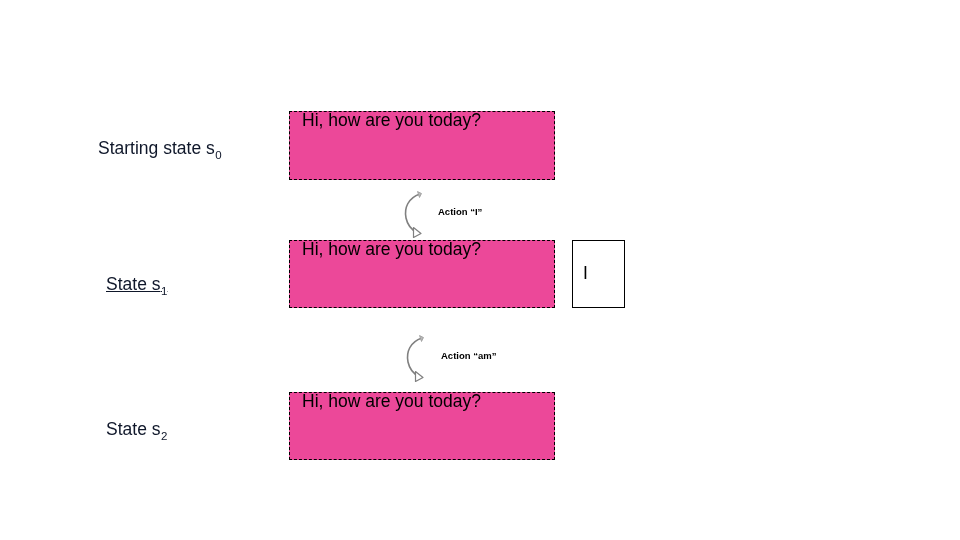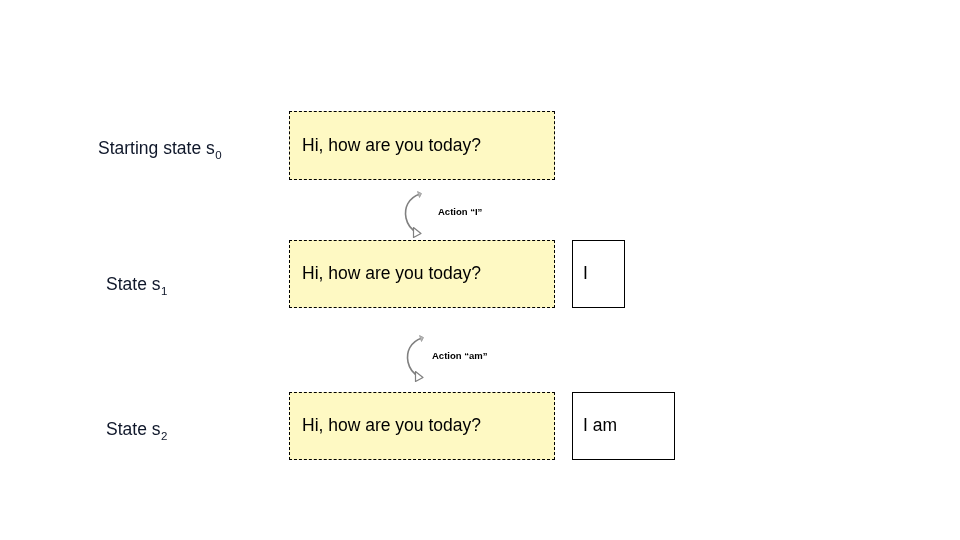--- a/index.html
+++ b/index.html
@@ -26,24 +26,23 @@
   .state-label .sub {
     font-size: 11.5px;
     vertical-align: baseline;
     position: relative;
     top: 5px;
     left: 0.5px;
   }
   .ctx-box {
     position: absolute;
     border: 1px dashed #000000;
-    background: #fef9c3;
+    background: #ec4899;
     box-sizing: border-box;
     display: flex;
-    align-items: center;
   }
   .ctx-box .ctx-text {
     font-size: 17.5px;
     line-height: 1;
     color: #000000;
     padding-left: 12px;
     white-space: nowrap;
   }
   .gen-box {
     position: absolute;
@@ -92,46 +91,43 @@
 
   <div class="action-group" style="left:398px; top:188px; width:130px; height:50px;">
     <svg class="action-arc" width="36" height="50" viewBox="0 0 36 50">
       <path d="M 22 6 C 10 10, 6 20, 8 30 C 9.5 37, 14 42, 19 44.5" fill="none" stroke="#808080" stroke-width="1.6" stroke-linecap="round"></path>
       <path d="M 15.5 39.5 L 23 45.5 L 15.5 49.5 Z" fill="#ffffff" stroke="#808080" stroke-width="1.2" stroke-linejoin="round"></path>
       <path d="M 19.5 3.5 L 23.5 5.5 L 21.5 9.5 Z" fill="#b8b8b8" stroke="#9a9a9a" stroke-width="0.8" stroke-linejoin="round"></path>
     </svg>
     <span class="action-label" style="left:40px; top:19px;">Action “I”</span>
   </div>
 
-  <div class="state-label" style="left:106px; top:276px;">
+  <div class="state-label" style="left:106px; top:276px;text-decoration:underline;">
     <span>State s</span><span class="sub">1</span>
   </div>
 
   <div class="ctx-box" style="left:289px; top:240px; width:266px; height:68px;">
     <span class="ctx-text">Hi, how are you today?</span>
   </div>
 
   <div class="gen-box" style="left:572px; top:240px; width:53px; height:68px;">
     <span class="gen-text">I</span>
   </div>
 
   <div class="action-group" style="left:400px; top:332px; width:140px; height:50px;">
     <svg class="action-arc" width="36" height="50" viewBox="0 0 36 50">
       <path d="M 22 6 C 10 10, 6 20, 8 30 C 9.5 37, 14 42, 19 44.5" fill="none" stroke="#808080" stroke-width="1.6" stroke-linecap="round"></path>
       <path d="M 15.5 39.5 L 23 45.5 L 15.5 49.5 Z" fill="#ffffff" stroke="#808080" stroke-width="1.2" stroke-linejoin="round"></path>
       <path d="M 19.5 3.5 L 23.5 5.5 L 21.5 9.5 Z" fill="#b8b8b8" stroke="#9a9a9a" stroke-width="0.8" stroke-linejoin="round"></path>
     </svg>
-    <span class="action-label" style="left:32px; top:19px;">Action “am”</span>
+    <span class="action-label" style="left:41px; top:19px;">Action “am”</span>
   </div>
 
   <div class="state-label" style="left:106px; top:421px;">
     <span>State s</span><span class="sub">2</span>
   </div>
 
   <div class="ctx-box" style="left:289px; top:392px; width:266px; height:68px;">
     <span class="ctx-text">Hi, how are you today?</span>
   </div>
 
-  <div class="gen-box" style="left:572px; top:392px; width:103px; height:68px;">
-    <span class="gen-text">I am</span>
-  </div>
 
 </div>
 
 </body></html>

